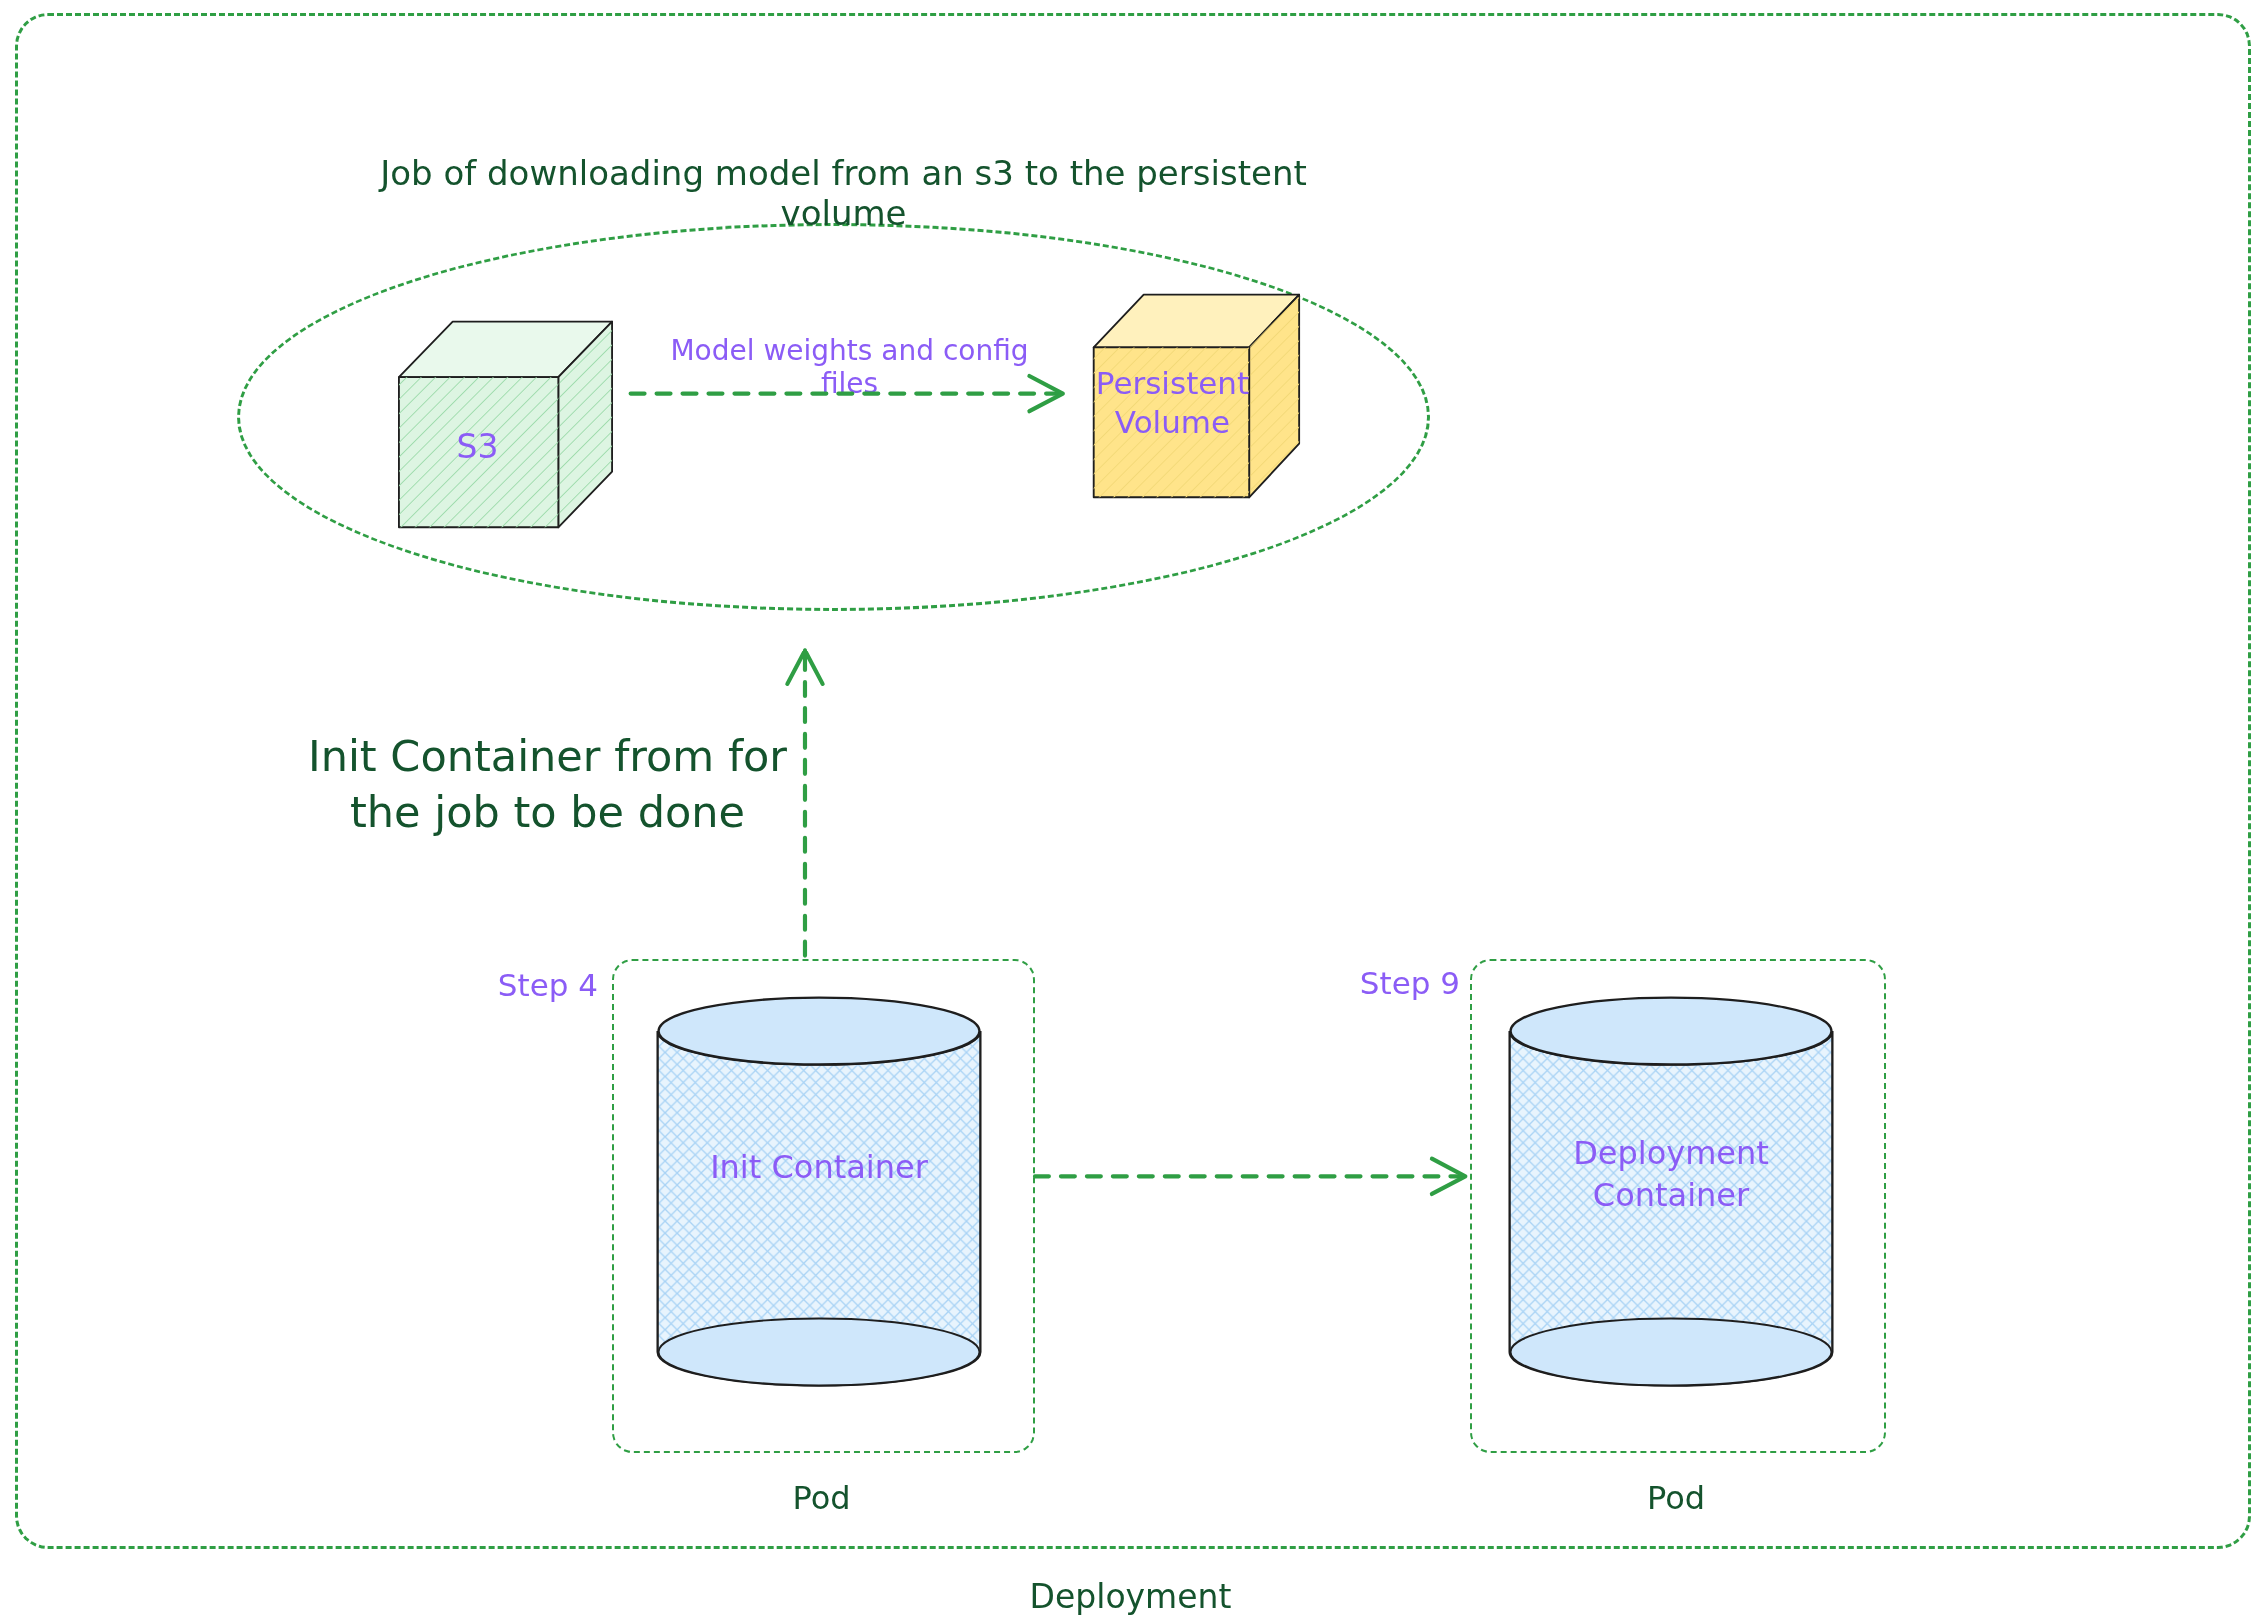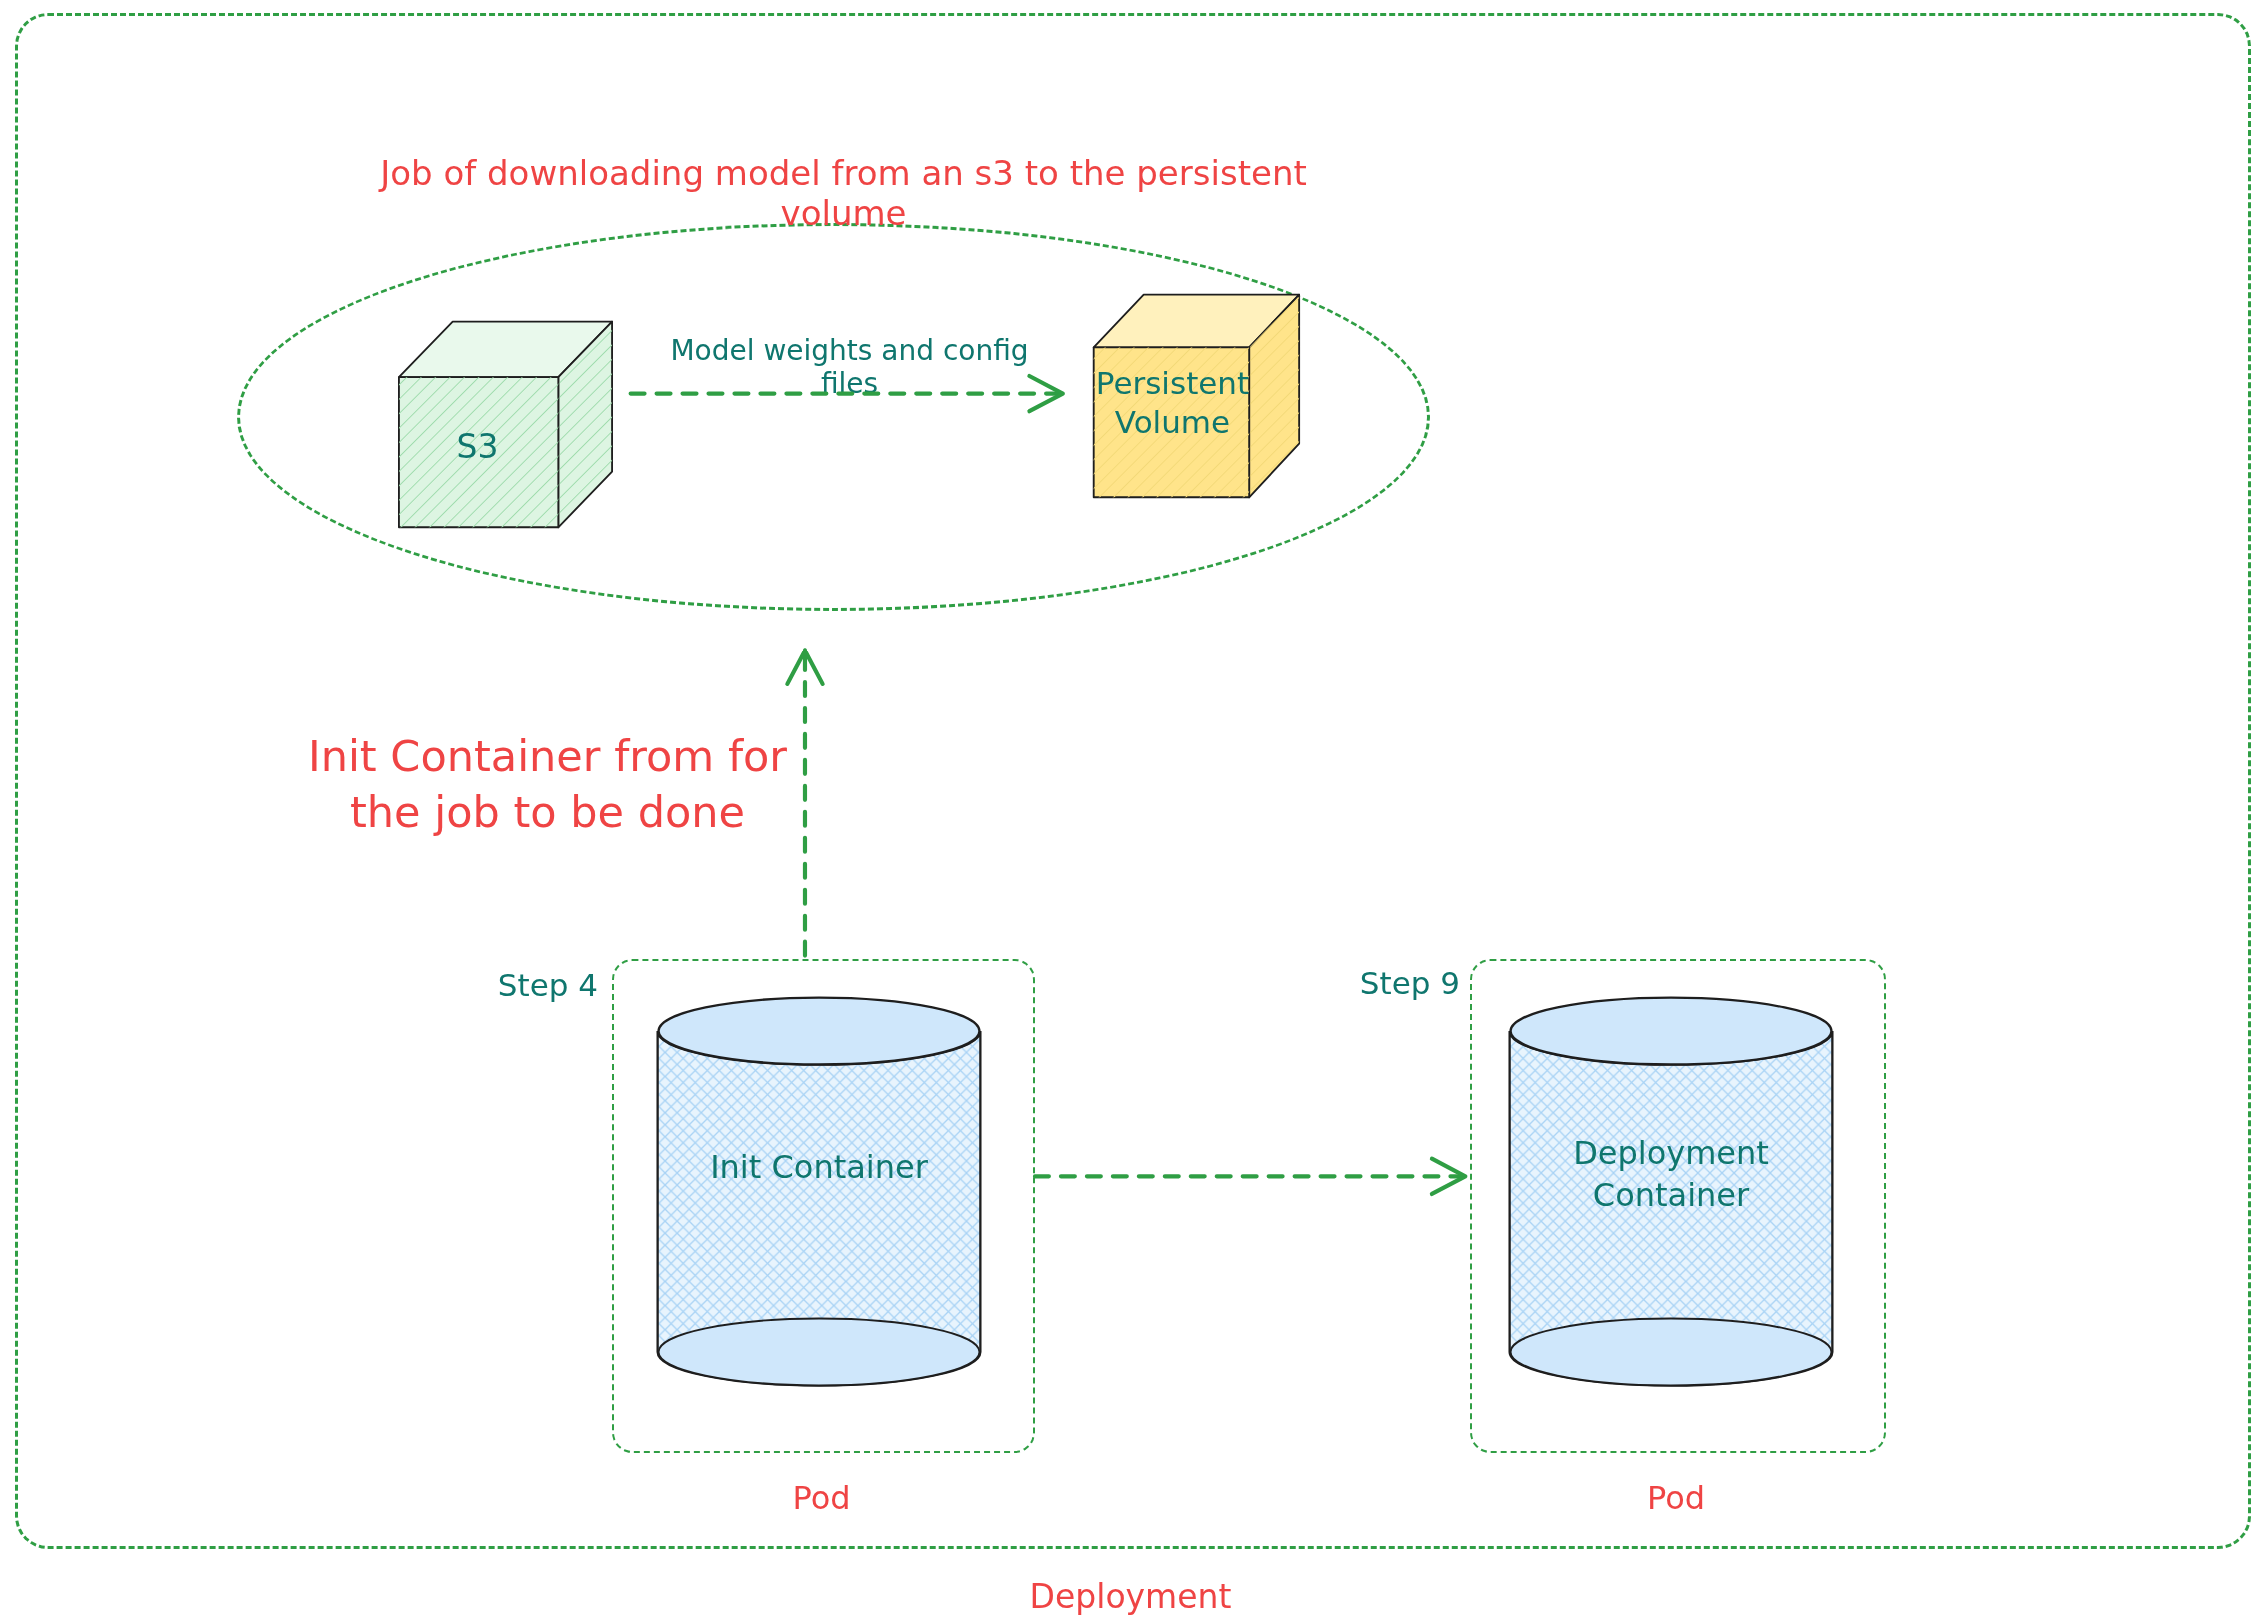--- a/index.html
+++ b/index.html
@@ -5,22 +5,22 @@
   html,body{margin:0;padding:0;background:#ffffff;}
   #stage{
     position:relative;
     width:2261px;height:1620px;
     font-family:"DejaVu Sans", sans-serif;
     color:#1e1e1e;
     overflow:hidden;
     background:#ffffff;
   }
   .abs{position:absolute;}
-  .green-text{color:#ef4444;}
-  .black-text{color:#0f766e;}
+  .green-text{color:#14532d;}
+  .black-text{color:#8b5cf6;}
   .center{text-align:center;}
   .right{text-align:right;}
 
   
   .namespace-box{
     left:15px;top:13px;width:2230px;height:1530px;
     border:3.2px dashed #2f9e44;border-radius:33px;
   }
   .job-ellipse{
     left:237px;top:223px;width:1187px;height:382px;

